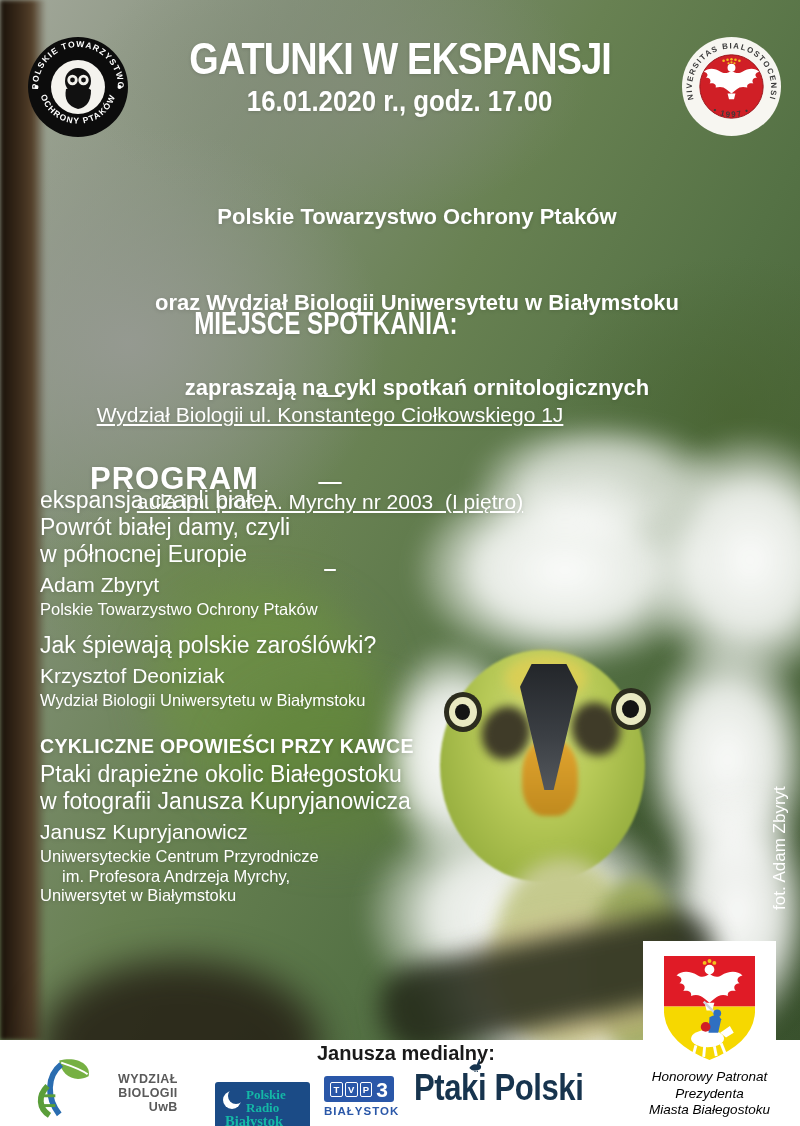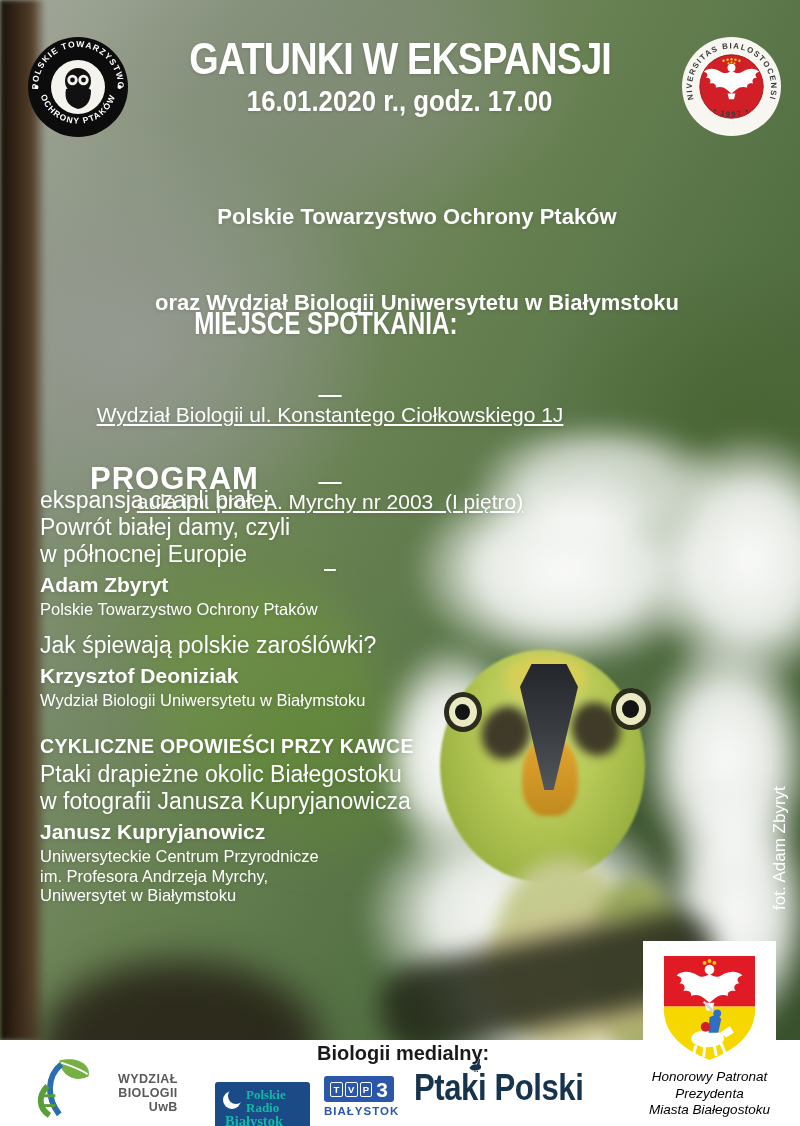--- a/index.html
+++ b/index.html
@@ -28,21 +28,21 @@
   .title{left:0;top:34px;width:800px;text-align:center;font-size:44px;font-weight:bold;letter-spacing:-1px;}
   .date{left:0;top:84px;width:800px;text-align:center;font-size:30px;font-weight:bold;}
   .intro{left:34px;top:146px;width:766px;text-align:center;font-size:22px;font-weight:bold;line-height:28.5px;white-space:pre-wrap;}
   .venue-h{left:0;top:306px;width:652px;text-align:center;font-size:31px;font-weight:bold;}
   .venue{left:0;top:342px;width:660px;text-align:center;font-size:21px;line-height:29px;white-space:pre-wrap;text-decoration:underline;}
   .program-h{left:90px;top:461px;font-size:31px;font-weight:bold;letter-spacing:1px;}
   .item{left:40px;width:440px;}
   .i1{top:487px;} .i2{top:632px;} .i3{top:735px;}
   .p-title{font-size:23px;line-height:27px;font-weight:400;}
   .p-kicker{font-size:19.5px;line-height:23px;font-weight:bold;letter-spacing:.3px;margin-bottom:3px;}
-  .p-speaker{font-size:21px;line-height:24px;font-weight:bold;margin-top:5px;}
+  .p-speaker{font-size:21px;line-height:24px;font-weight:normal;margin-top:5px;}
   .p-affil{font-size:16.5px;line-height:19.5px;margin-top:3px;}
   .credit{position:absolute;left:748px;top:742px;width:30px;height:170px;z-index:10;}
   .credit span{position:absolute;left:22px;top:168px;white-space:nowrap;color:#fff;font-size:17px;
     transform:rotate(-90deg);transform-origin:left top;}
   
   .face{position:absolute;left:440px;top:650px;width:205px;height:232px;border-radius:50%;z-index:3;
     background:radial-gradient(ellipse at 50% 32%, #d2dd7c 0%, #b7c957 40%, #9cb343 72%, #8aa23a 100%);
     filter:blur(1px);}
   .eye{position:absolute;border-radius:50%;z-index:5;}
   .beak{position:absolute;left:520px;top:664px;width:58px;height:126px;z-index:6;
@@ -178,20 +178,21 @@
       <textPath href="#uniBot" startOffset="50%" text-anchor="middle">• 1997 •</textPath>
     </text>
   </svg>
 
   <div class="ot title"><span class="cond">GATUNKI W EKSPANSJI</span></div>
   <div class="ot date"><span class="cond">16.01.2020 r., godz. 17.00</span></div>
 
   <div class="ot intro">
     <div>Polskie Towarzystwo Ochrony Ptaków</div>
     <div>oraz Wydział Biologii Uniwersytetu w Białymstoku</div>
+    <div>zapraszają na cykl spotkań ornitologicznych</div>
   </div>
 
   <div class="ot venue-h"><span class="cond78">MIEJSCE SPOTKANIA:</span></div>
   <div class="ot venue">
     <div>Wydział Biologii ul. Konstantego Ciołkowskiego 1J</div>
     <div>aula im. prof. A. Myrchy nr 2003  (I piętro)</div>
   </div>
 
   <div class="ot program-h">PROGRAM</div>
 
@@ -208,21 +209,21 @@
     <div class="p-speaker">Krzysztof Deoniziak</div>
     <div class="p-affil">Wydział Biologii Uniwersytetu w Białymstoku</div>
   </div>
 
   <div class="ot item i3">
     <div class="p-kicker">CYKLICZNE OPOWIEŚCI PRZY KAWCE</div>
     <div class="p-title">Ptaki drapieżne okolic Białegostoku</div>
     <div class="p-title">w fotografii Janusza Kupryjanowicza</div>
     <div class="p-speaker">Janusz Kupryjanowicz</div>
     <div class="p-affil">Uniwersyteckie Centrum Przyrodnicze</div>
-    <div class="p-affil" style="margin-top:0;">im. Profesora Andrzeja Myrchy,</div>
+    <div class="p-affil" style="margin-top:0;margin-left:22px;">im. Profesora Andrzeja Myrchy,</div>
     <div class="p-affil" style="margin-top:0;">Uniwersytet w Białymstoku</div>
   </div>
 
   <div class="credit">
       <span>fot. Adam Zbyryt</span>
     </div>
 
   <div class="shield-card">
     <svg style="position:absolute;left:18px;top:12px;" width="97" height="110" viewBox="0 0 100 113">
       <defs>
@@ -279,21 +280,21 @@
       <div>UwB</div>
     </div>
 
     <div class="radio">
       <div class="sw"></div>
       <div class="l1">Polskie</div>
       <div class="l2">Radio</div>
       <div class="l3">Białystok</div>
     </div>
 
-    <div class="patronat">Biologii medialny:</div>
+    <div class="patronat">Janusza medialny:</div>
 
     <div class="tvp">
       <div class="tvp-box">
         <div class="tvp-letter">T</div>
         <div class="tvp-letter">V</div>
         <div class="tvp-letter">P</div>
         <div class="tvp-three">3</div>
       </div>
       <div class="tvp-city">BIAŁYSTOK</div>
     </div>

